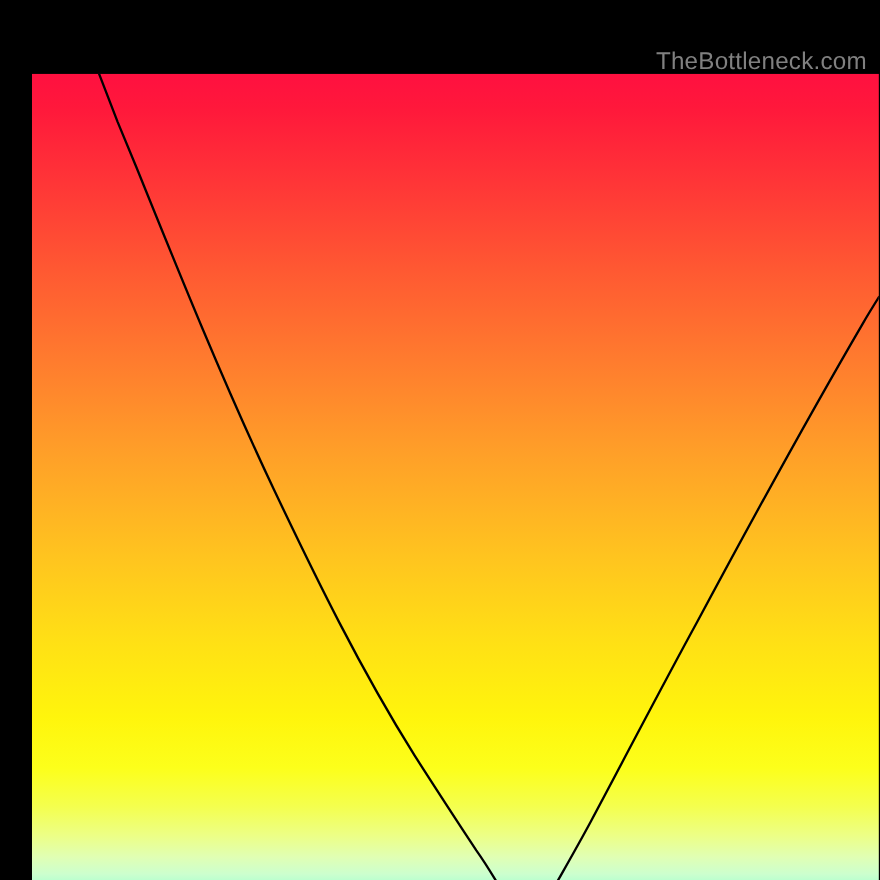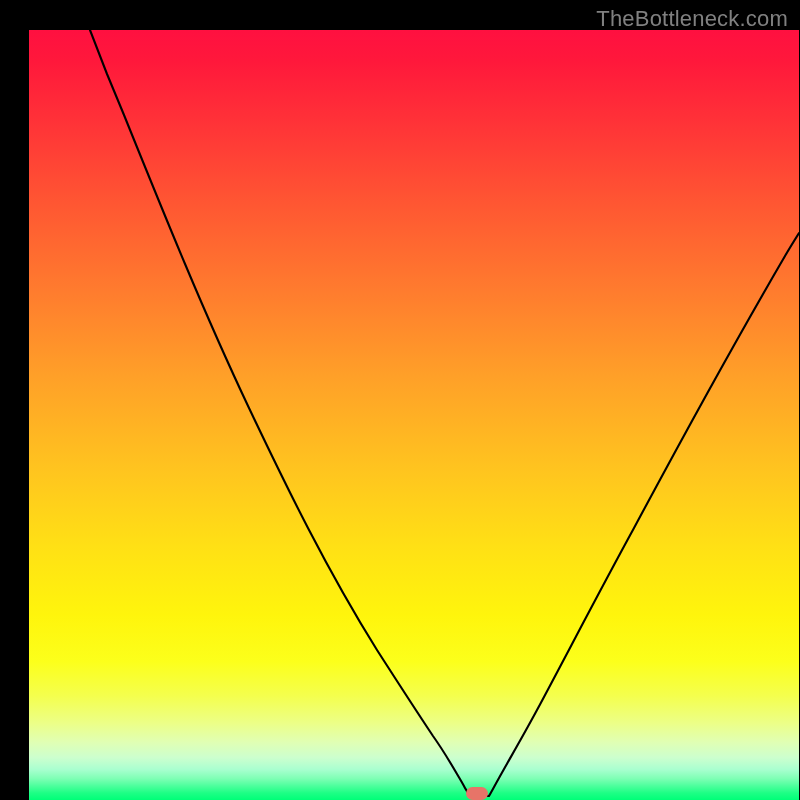--- a/index.html
+++ b/index.html
@@ -9,20 +9,21 @@
     height: 800px;
     overflow: hidden;
     background: #000;
     font-family: Arial, Helvetica, sans-serif;
   }
   .frame {
     position: relative;
     width: 800px;
     height: 662px;
     background: #000;
+    margin-top: 37px;
   }
   .watermark {
     position: absolute;
     top: 6px;
     right: 12px;
     color: #808080;
     font-size: 22px;
     font-weight: 400;
     letter-spacing: 0.2px;
     z-index: 10;

